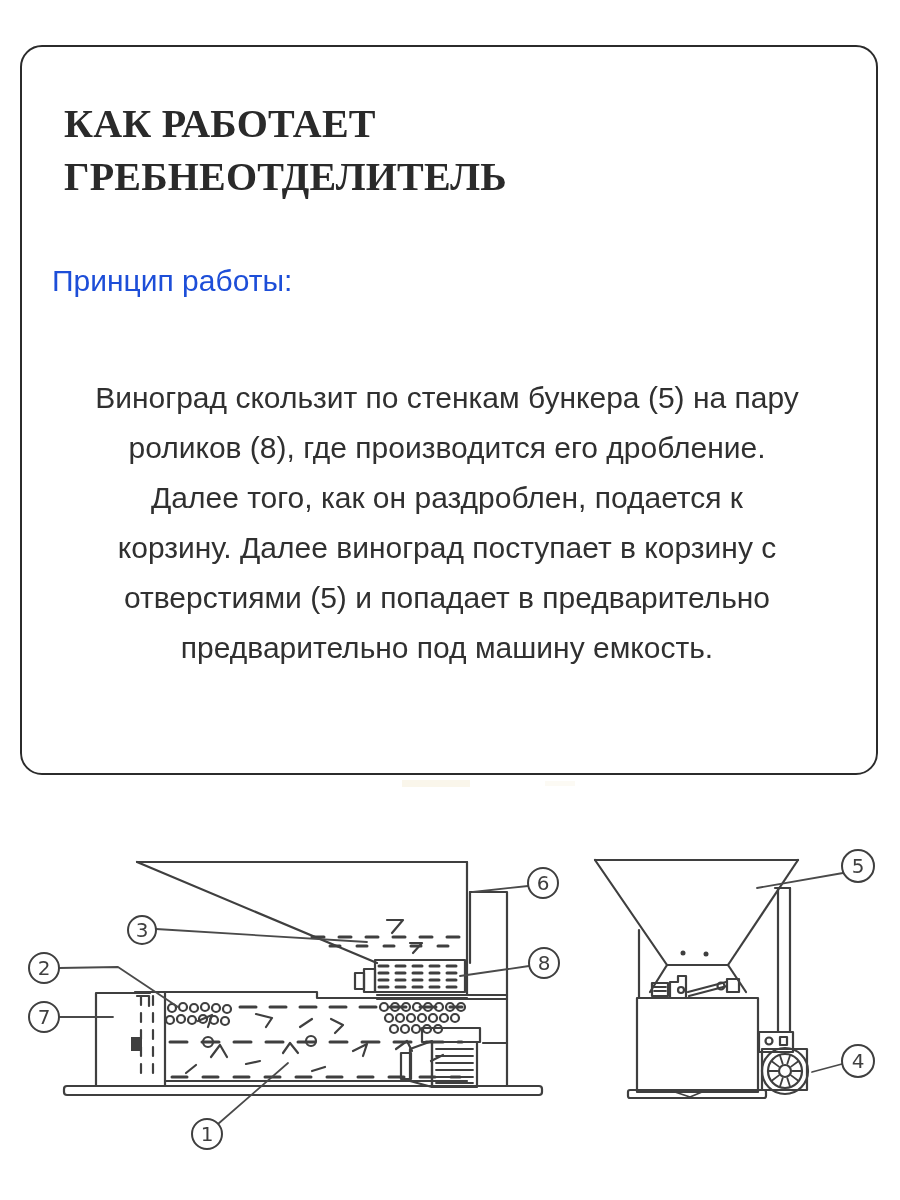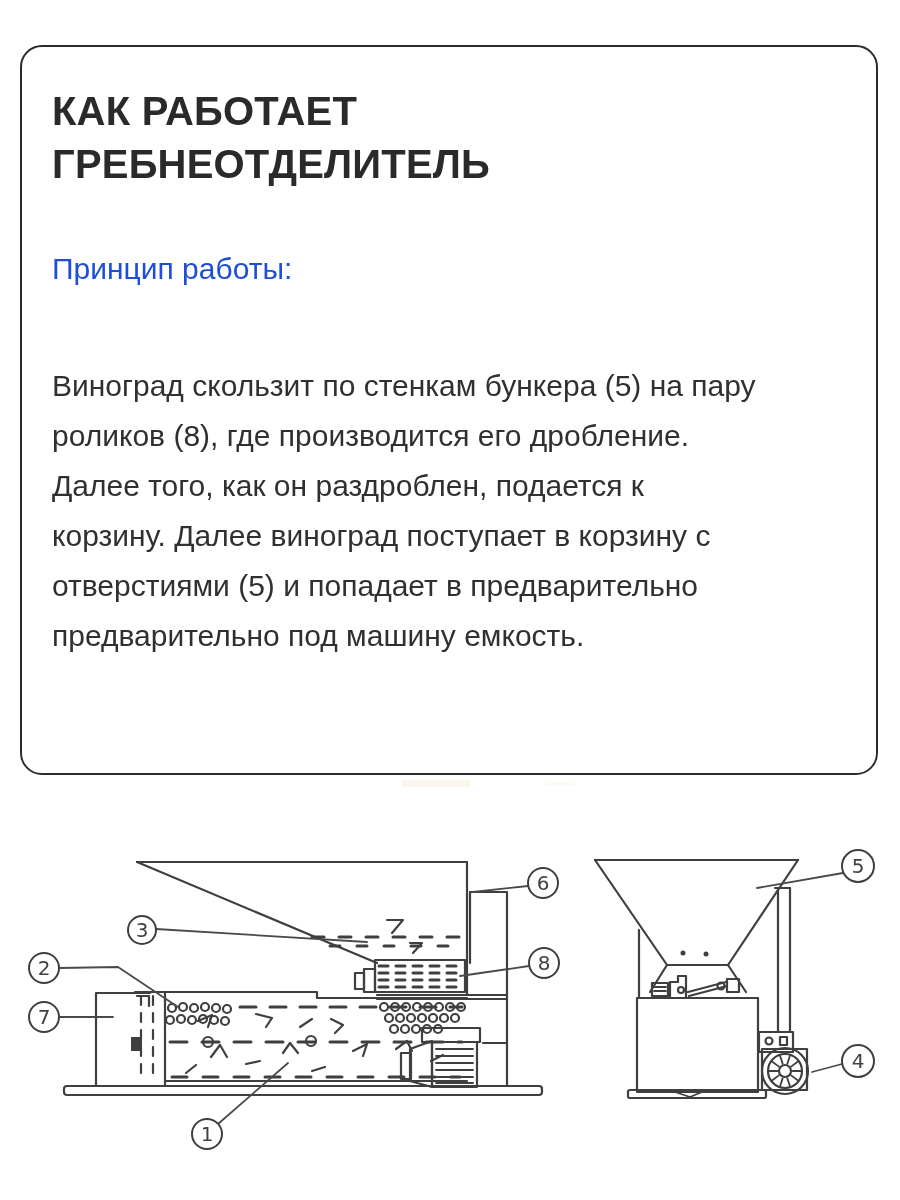--- a/index.html
+++ b/index.html
@@ -3,28 +3,28 @@
 <meta charset="utf-8">
 <style>
   html,body{margin:0;padding:0;background:#ffffff;}
   .stage{position:relative;width:900px;height:1200px;background:#ffffff;overflow:hidden;
          font-family:"Liberation Sans", sans-serif;}
 
   .card{position:absolute;left:20px;top:45px;width:858px;height:730px;
         box-sizing:border-box;background:#ffffff;border:2px solid #2b2b2b;
         border-radius:22px;padding:38px 34px 0 30px;}
 
-  .card-title{margin:0;font-size:40px;line-height:53px;font-weight:bold;
-              color:#2a2a2a;letter-spacing:0.2px;}
+  .card-title{margin:12px;font-size:40px;line-height:53px;font-weight:bold;
+              color:#2a2a2a;letter-spacing:0.2px;font-family:Liberation Serif, serif;}
   .card-title span{display:block;}
 
   .card-subtitle{margin:56px 0 0 0;font-size:30px;line-height:44px;color:#1d4ed8;}
 
   .card-body{margin-top:70px;font-size:30px;line-height:50px;color:#303030;}
-  .card-body div{white-space:nowrap;}
+  .card-body div{white-space:nowrap;text-align:center;}
 
   .diagram{position:absolute;left:0;top:780px;width:900px;height:420px;}
 
   
   .ln{stroke:#3f3f3f;fill:none;stroke-width:2.2;stroke-linecap:round;stroke-linejoin:round;}
   .thin{stroke-width:1.8;}
   .dash{stroke-width:3;}
   .fillDark{fill:#3f3f3f;stroke:none;}
   .co-circle{stroke:#3f3f3f;fill:#ffffff;stroke-width:2;}
   .co-text{fill:#3f3f3f;font-family:"DejaVu Sans",sans-serif;font-size:20px;text-anchor:middle;}

